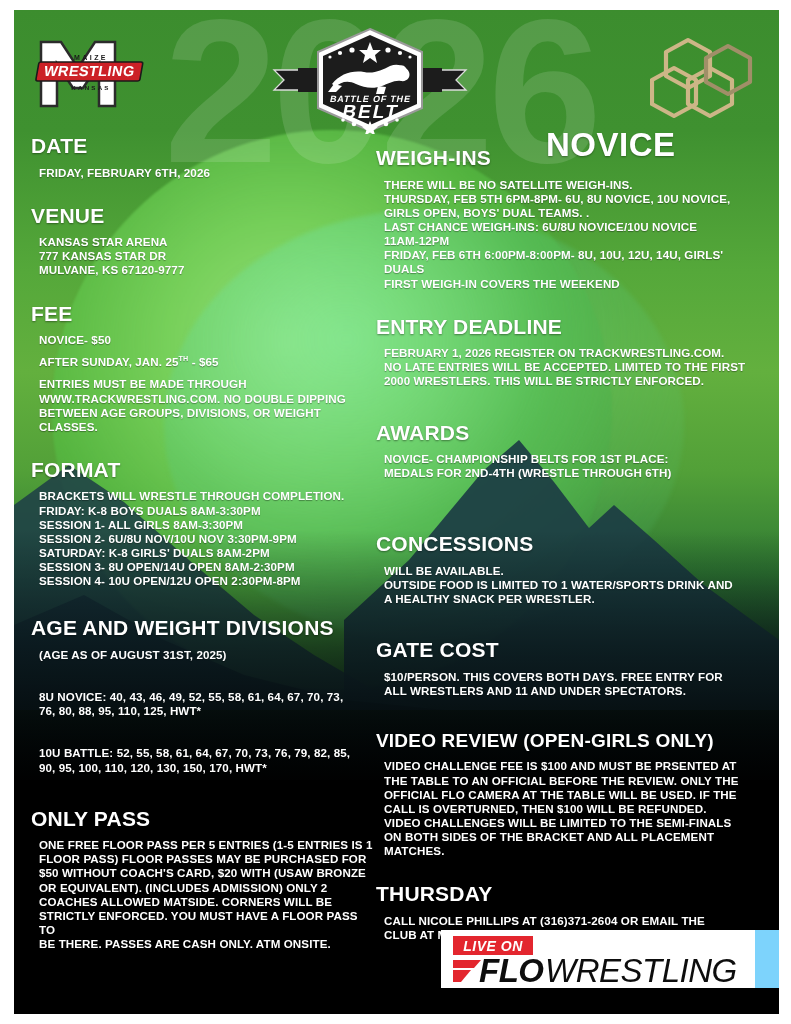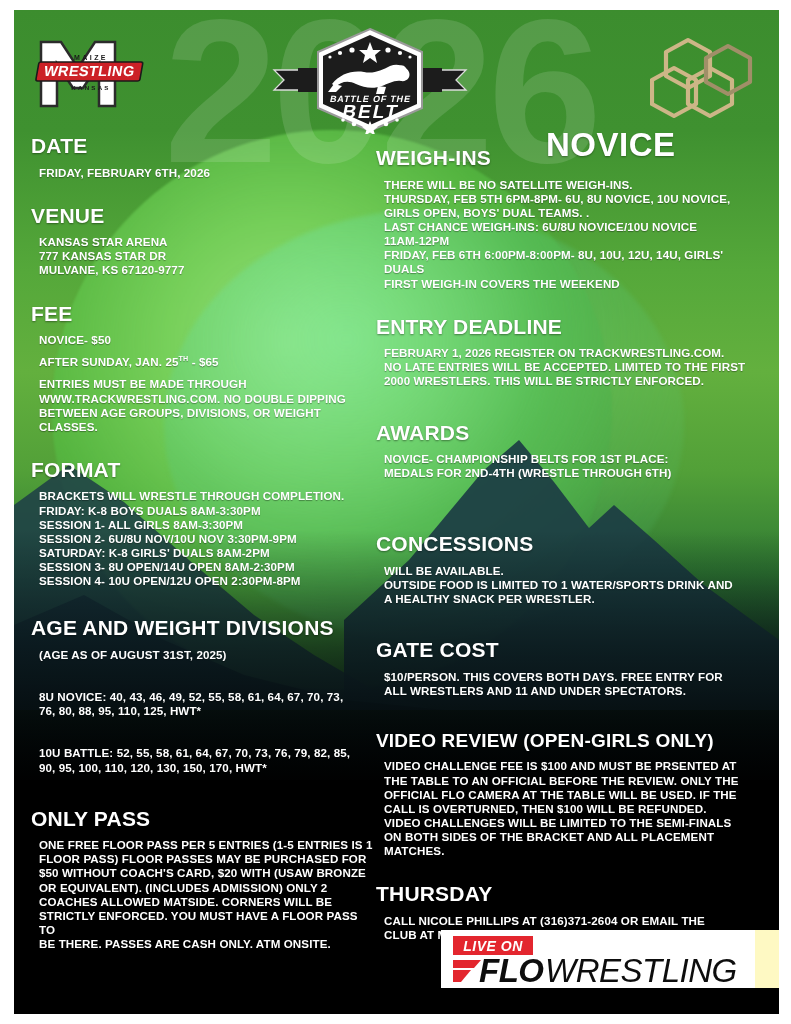--- a/index.html
+++ b/index.html
@@ -120,21 +120,21 @@
   .sec p.sub{font-size:11.6px;}
   .sp-12{height:12px;}
   .sp-16{height:16px;}
   .sp-20{height:20px;}
   .sp-24{height:24px;}
   sup{font-size:.62em;vertical-align:super;}
 
   
   .flo{
     position:absolute;left:427px;top:920px;width:348px;height:58px;
-    background:#fef9c3;
+    background:#7dd3fc;
     display:flex;align-items:center;
   }
   .flo svg{display:block;}
 
   
   .frame-t{position:absolute;left:0;top:0;width:791px;height:10px;background:#fff;}
   .frame-b{position:absolute;left:0;bottom:0;width:791px;height:10px;background:#fff;}
   .frame-l{position:absolute;left:0;top:0;width:14px;height:1024px;background:#fff;}
   .frame-r{position:absolute;right:0;top:0;width:12px;height:1024px;background:#fff;}
 </style>

